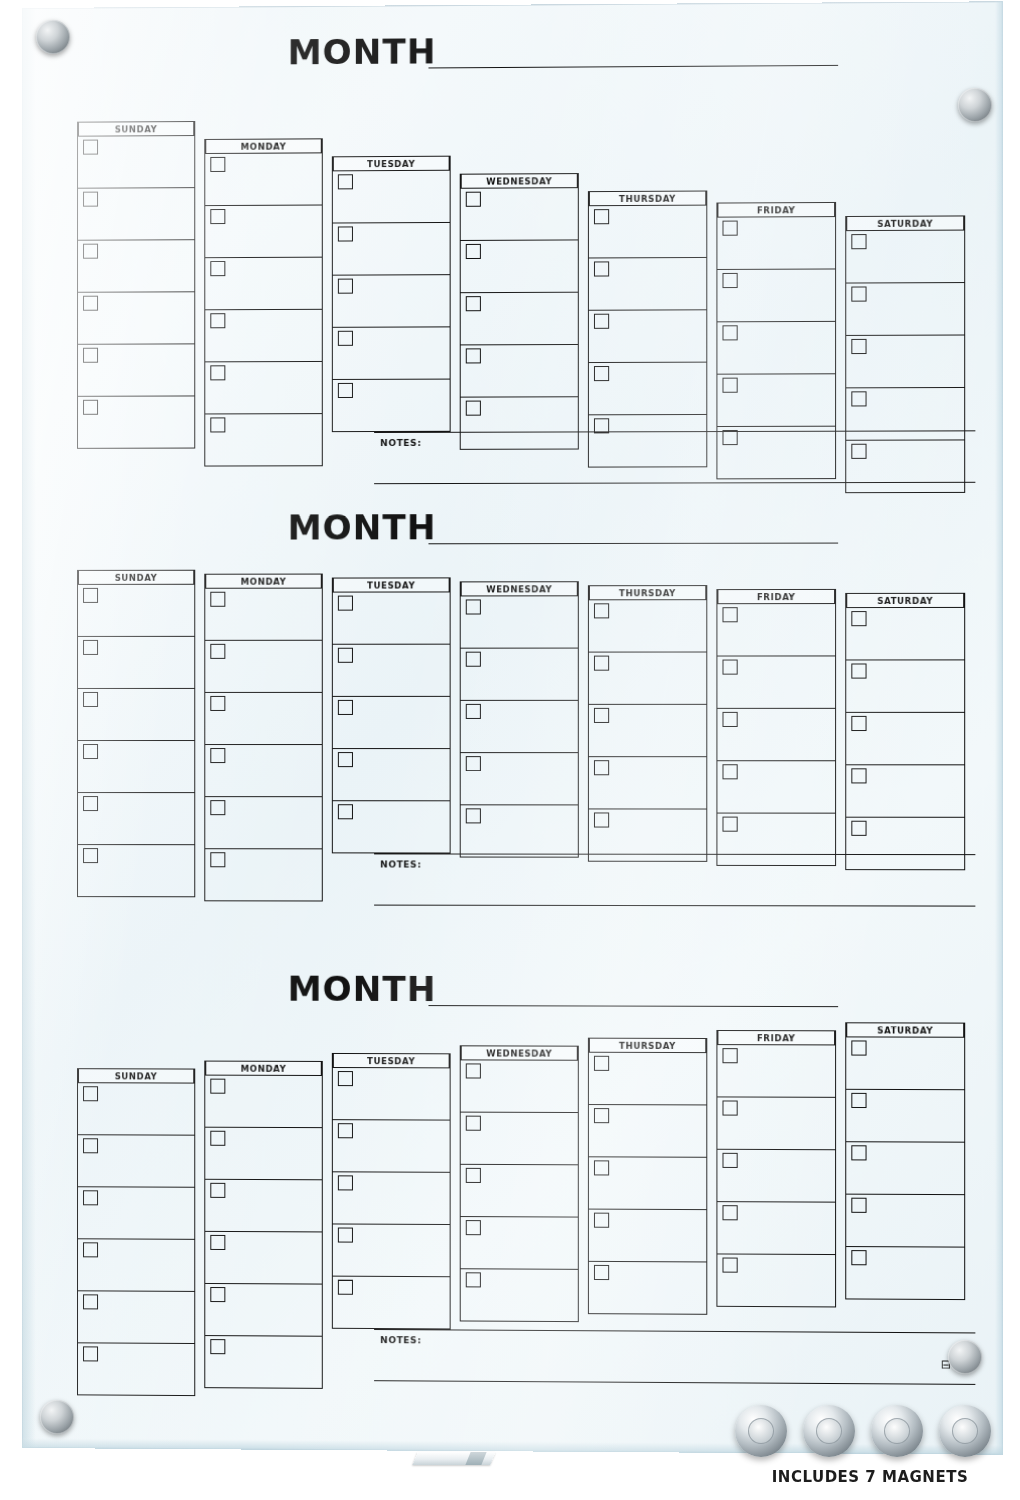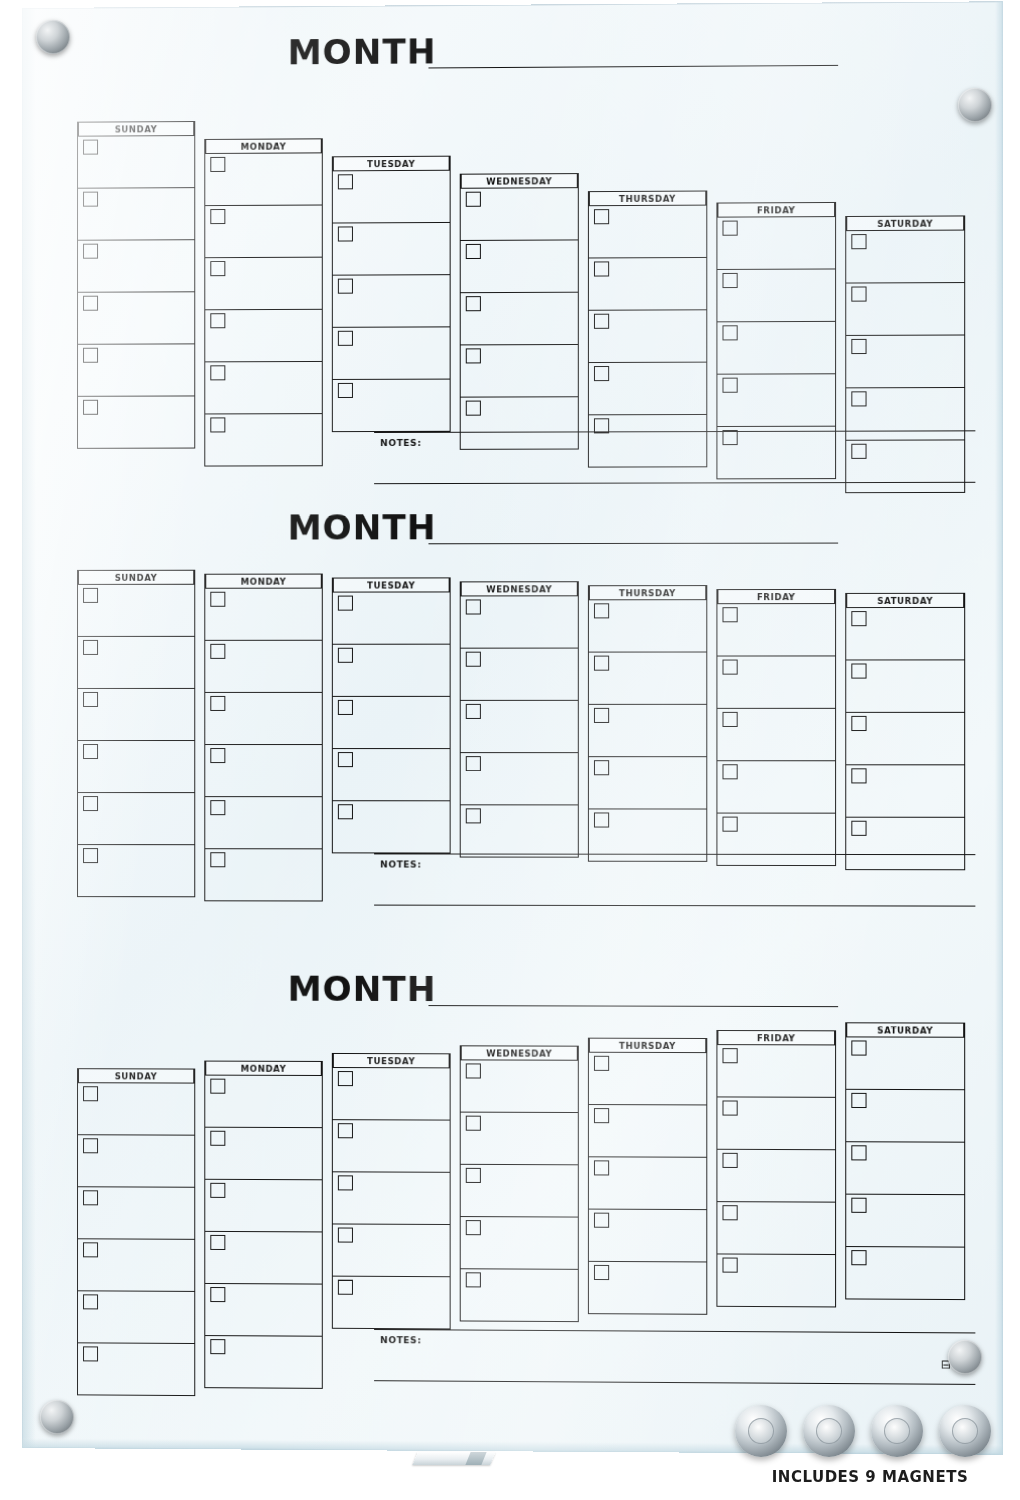--- a/index.html
+++ b/index.html
@@ -706,15 +706,15 @@
 
   <div class="pen"></div>
   <div class="pen-cap"></div>
 
   <div class="magnets">
     <div class="magnet m1"></div>
     <div class="magnet m2"></div>
     <div class="magnet m3"></div>
     <div class="magnet m4"></div>
   </div>
-  <div class="magnet-caption">INCLUDES 9 MAGNETS</div>
+  <div class="magnet-caption">INCLUDES 7 MAGNETS</div>
 
 </div>
 
 </body></html>

